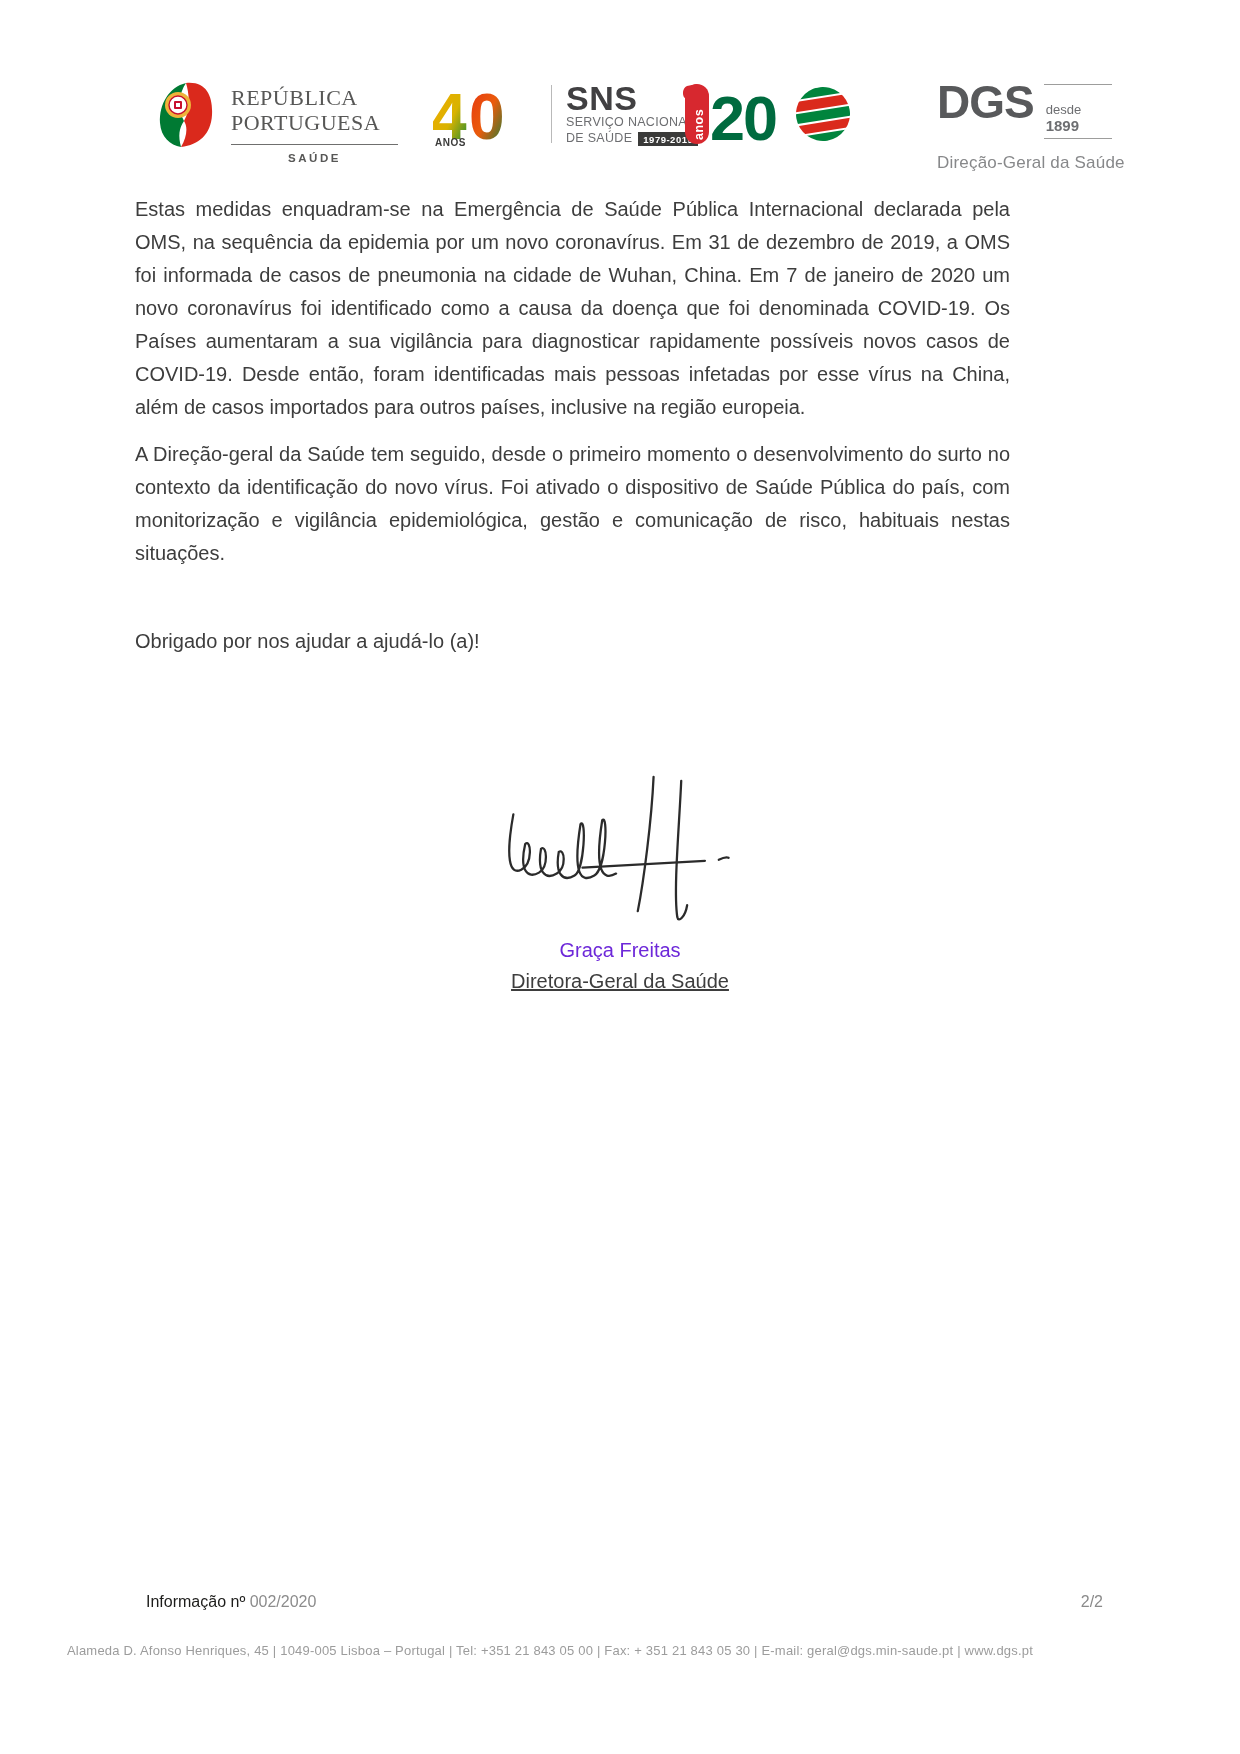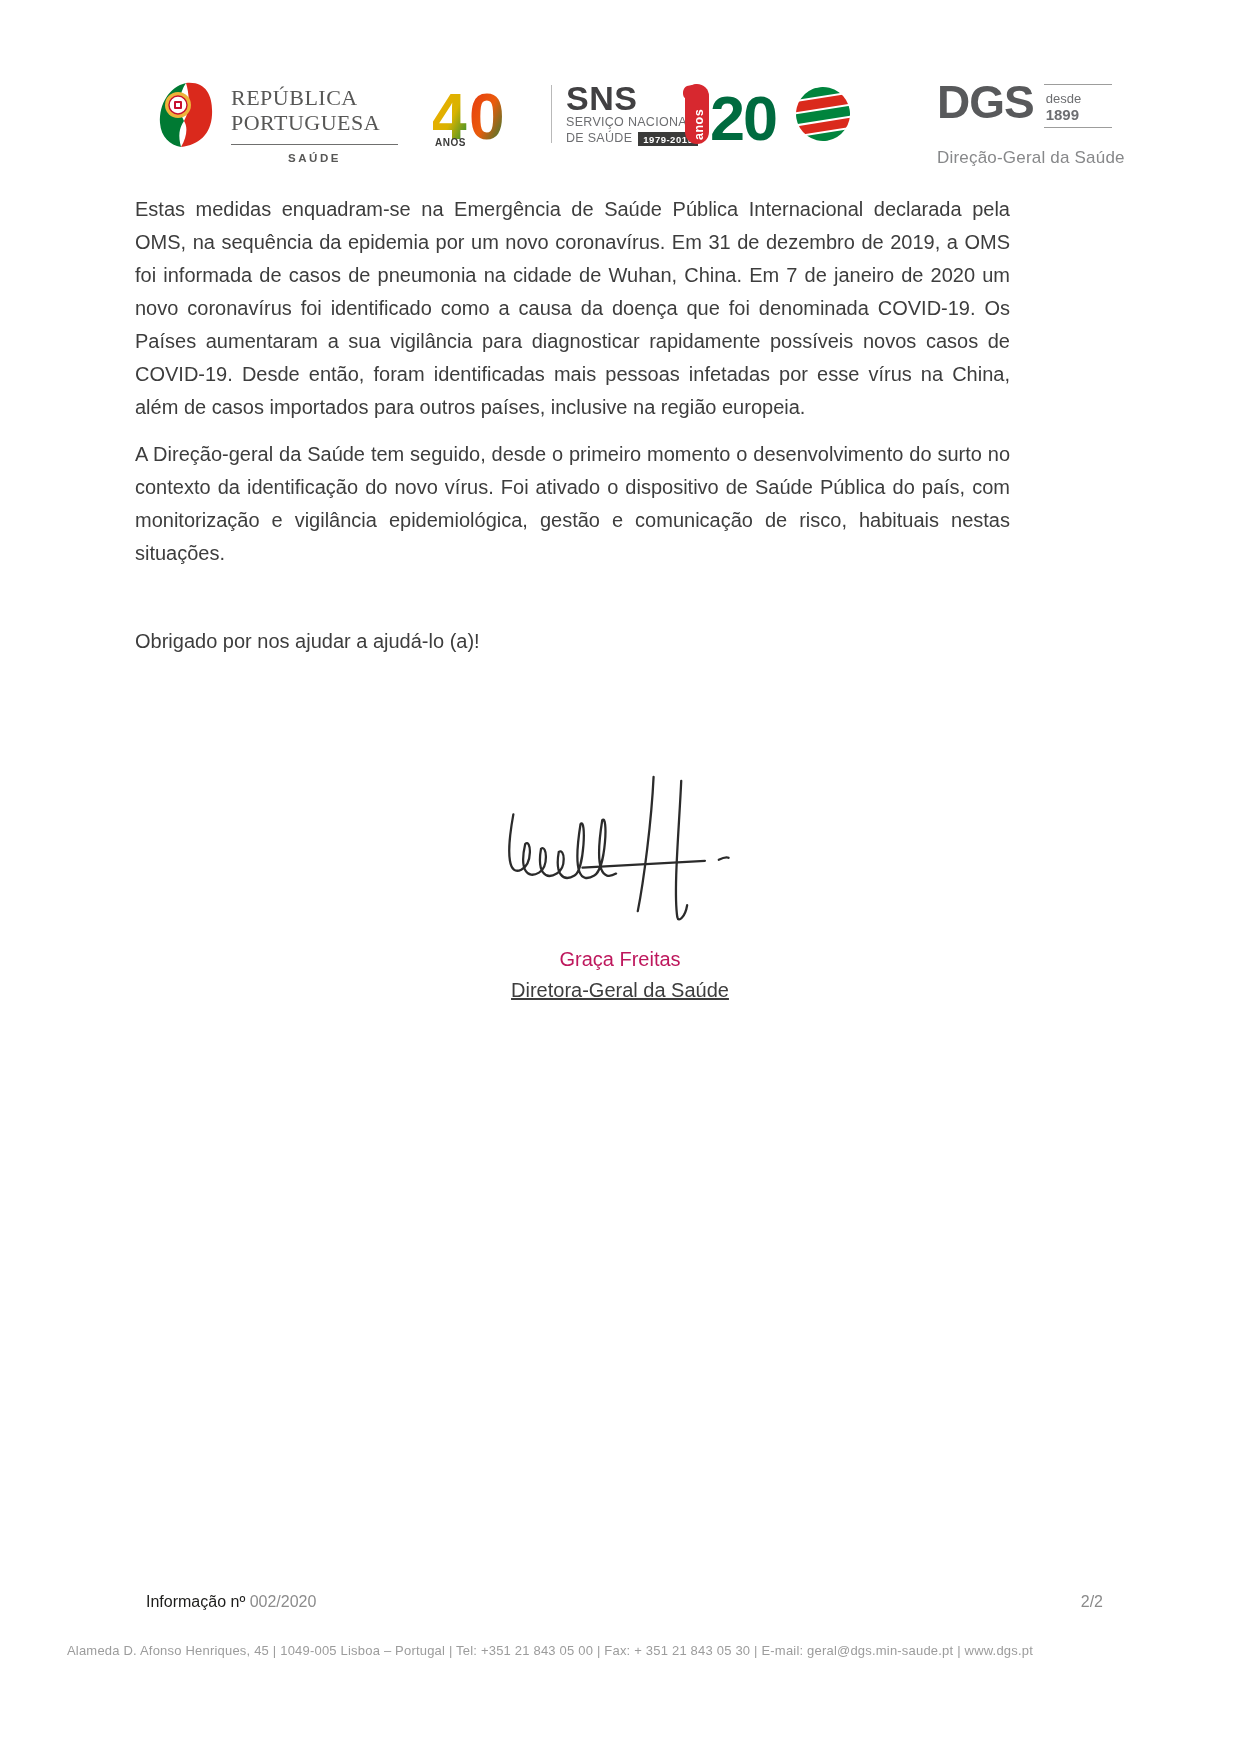--- a/index.html
+++ b/index.html
@@ -25,35 +25,35 @@
   .sns-sub{font-size:12.5px;color:#6d6e71;line-height:16px;letter-spacing:.3px;}
   .sns-badge-row{display:flex;align-items:flex-end;gap:6px;}
   .sns-badge{background:#3a3a39;color:#ffffff;font-size:9.5px;font-weight:bold;
              padding:2px 5px 1px;letter-spacing:.5px;}
 
   .hdr-dgs120{position:absolute;left:683px;top:82px;}
   .hdr-dgs{position:absolute;left:937px;top:79px;}
   .dgs-row{display:flex;align-items:flex-start;}
   .dgs-title{font-size:46px;font-weight:bold;color:#58595b;line-height:46px;letter-spacing:-1px;}
   .dgs-desde{margin-left:10px;margin-top:5px;border-top:1px solid #9d9d9c;border-bottom:1px solid #9d9d9c;
-             padding:6px 2px 4px;min-width:64px;}
+             padding:17px 2px 4px;min-width:64px;}
   .dgs-desde .d1{font-size:13px;color:#6d6e71;line-height:15px;}
   .dgs-desde .d2{font-size:15px;color:#6d6e71;font-weight:bold;line-height:17px;}
-  .dgs-sub{font-size:17px;color:#87888a;margin-top:20px;letter-spacing:.2px;}
+  .dgs-sub{font-size:17px;color:#87888a;margin-top:14px;letter-spacing:.2px;}
 
   
   .content{position:absolute;left:135px;top:193px;width:875px;
            font-size:20px;line-height:33px;color:#3d3d3d;}
   .content p{margin:0 0 14px 0;text-align:justify;}
   .thanks{margin-top:55px !important;text-align:left !important;}
 
   
   .sig-block{position:absolute;left:0;top:763px;width:1240px;text-align:center;}
   .sig-svg{display:inline-block;}
-  .sig-name{font-size:20px;line-height:31px;color:#be185d;margin-top:19px;}
+  .sig-name{font-size:20px;line-height:31px;color:#6d28d9;margin-top:10px;}
   .sig-title{font-size:20px;line-height:31px;color:#3d3d3d;text-decoration:underline;}
 
   
   .footer-info{position:absolute;left:146px;top:1593px;font-size:16px;color:#1d1d1b;}
   .footer-info .num{color:#8c8c8c;}
   .footer-page{position:absolute;top:1593px;right:137px;font-size:16px;color:#8a8a8a;}
   .footer-address{position:absolute;left:0;top:1643px;width:1100px;text-align:center;
                   font-size:13px;color:#9c9c9c;letter-spacing:.2px;}
 </style>
 </head>

